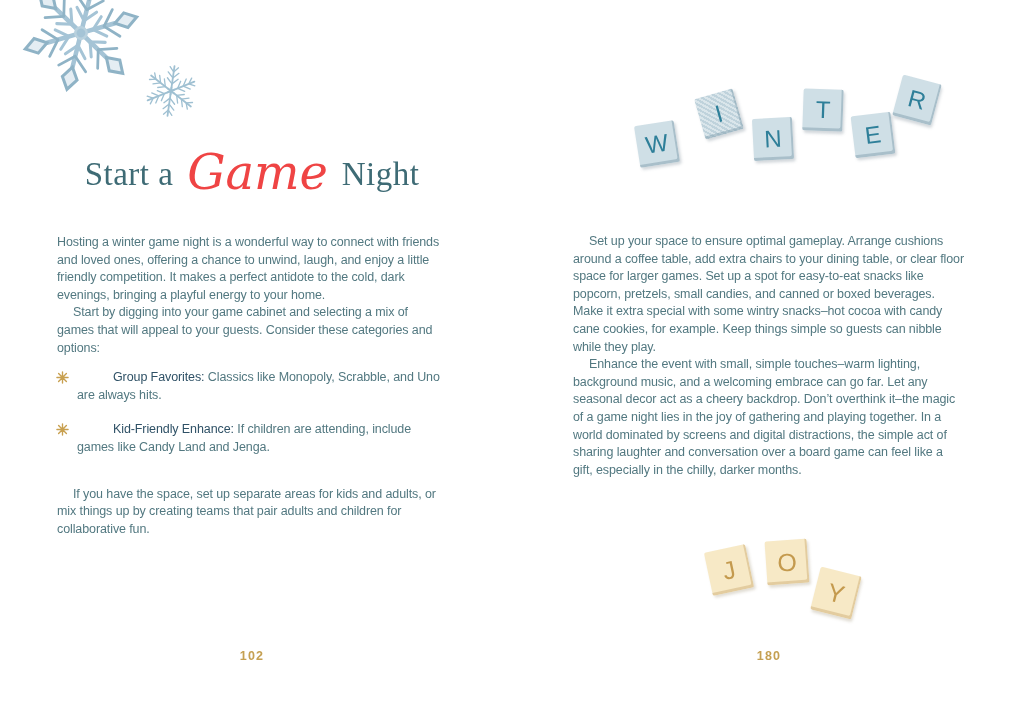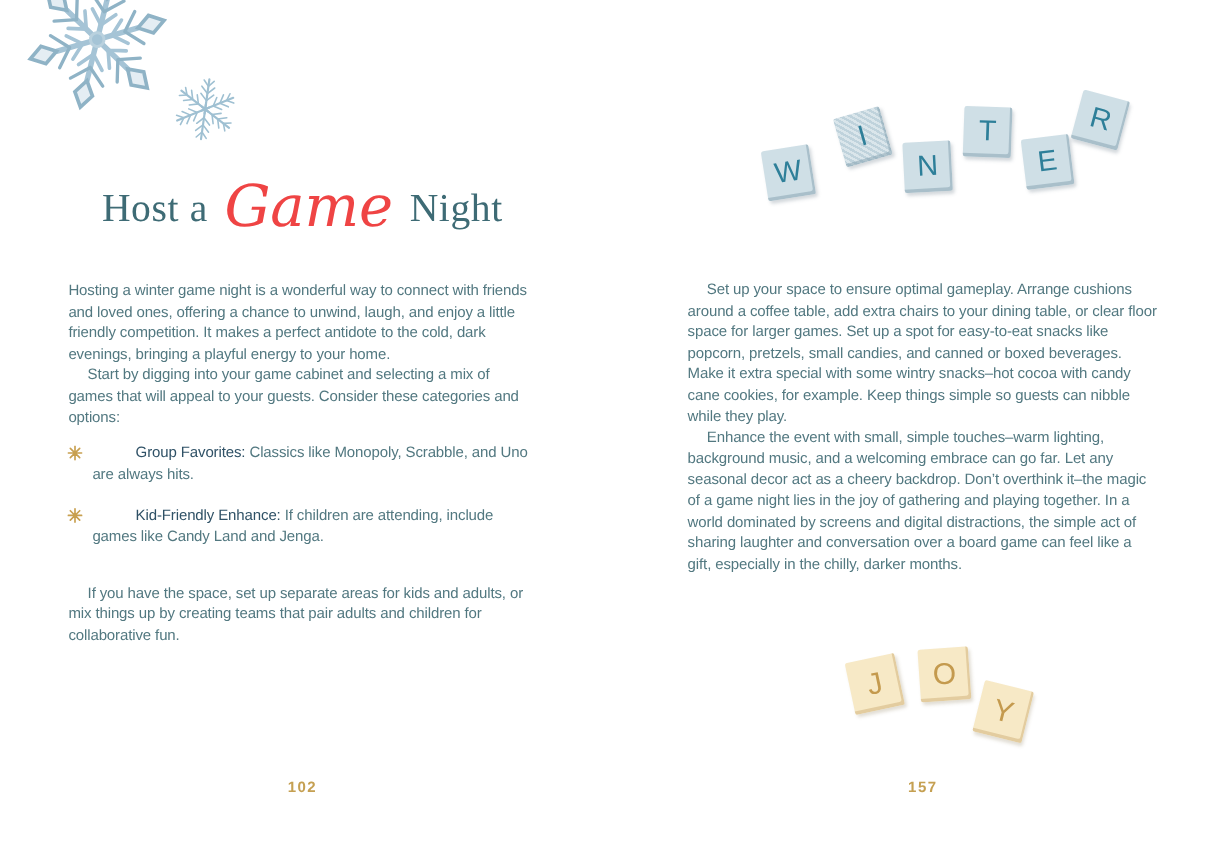--- a/index.html
+++ b/index.html
@@ -149,21 +149,21 @@
   </div>
   <div class="tile joy" style="left:766px;top:540px;transform:rotate(-4deg);">
     <span>O</span>
   </div>
   <div class="tile joy" style="left:815px;top:571px;transform:rotate(14deg);">
     <span>Y</span>
   </div>
 
   <div class="page page-left">
     <h1 class="title">
-      <span class="t-serif">Host a</span>
+      <span class="t-serif">Start a</span>
       <span class="t-script">Game</span>
       <span class="t-serif">Night</span>
     </h1>
 
     <p class="para">Hosting a winter game night is a wonderful way to connect with friends and loved ones, offering a chance to unwind, laugh, and enjoy a little friendly competition. It makes a perfect antidote to the cold, dark evenings, bringing a playful energy to your home.</p>
     <p class="para indent">Start by digging into your game cabinet and selecting a mix of games that will appeal to your guests. Consider these categories and options:</p>
 
     <ul class="bullets">
       <li>
         <svg class="bullet-icon" viewBox="0 0 14 14" stroke="#c8a050" stroke-width="1.5" stroke-linecap="round">
@@ -183,15 +183,15 @@
 
     <p class="para indent closing">If you have the space, set up separate areas for kids and adults, or mix things up by creating teams that pair adults and children for collaborative fun.</p>
   </div>
 
   <div class="page page-right">
     <p class="para indent">Set up your space to ensure optimal gameplay. Arrange cushions around a coffee table, add extra chairs to your dining table, or clear floor space for larger games. Set up a spot for easy-to-eat snacks like popcorn, pretzels, small candies, and canned or boxed beverages. Make it extra special with some wintry snacks–hot cocoa with candy cane cookies, for example. Keep things simple so guests can nibble while they play.</p>
     <p class="para indent">Enhance the event with small, simple touches–warm lighting, background music, and a welcoming embrace can go far. Let any seasonal decor act as a cheery backdrop. Don’t overthink it–the magic of a game night lies in the joy of gathering and playing together. In a world dominated by screens and digital distractions, the simple act of sharing laughter and conversation over a board game can feel like a gift, especially in the chilly, darker months.</p>
   </div>
 
   <div class="pagenum pl">102</div>
-  <div class="pagenum pr">157</div>
+  <div class="pagenum pr">180</div>
 
 </div>
 
 </body></html>

